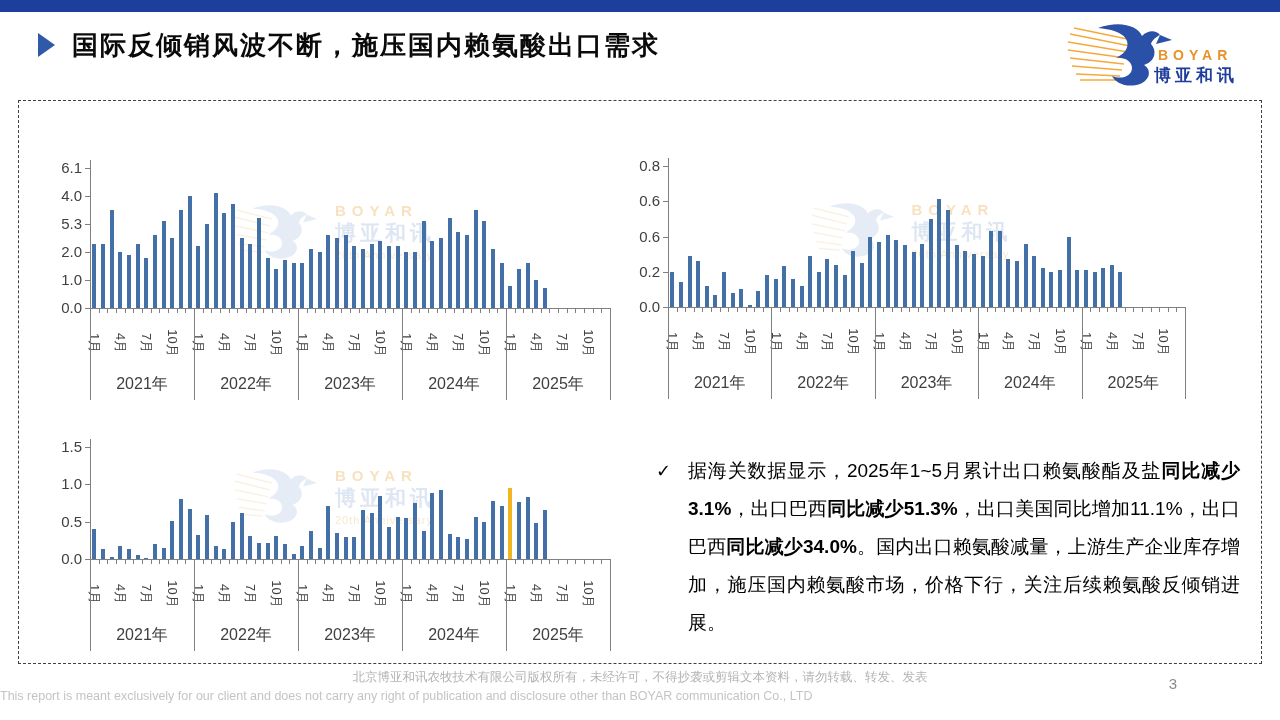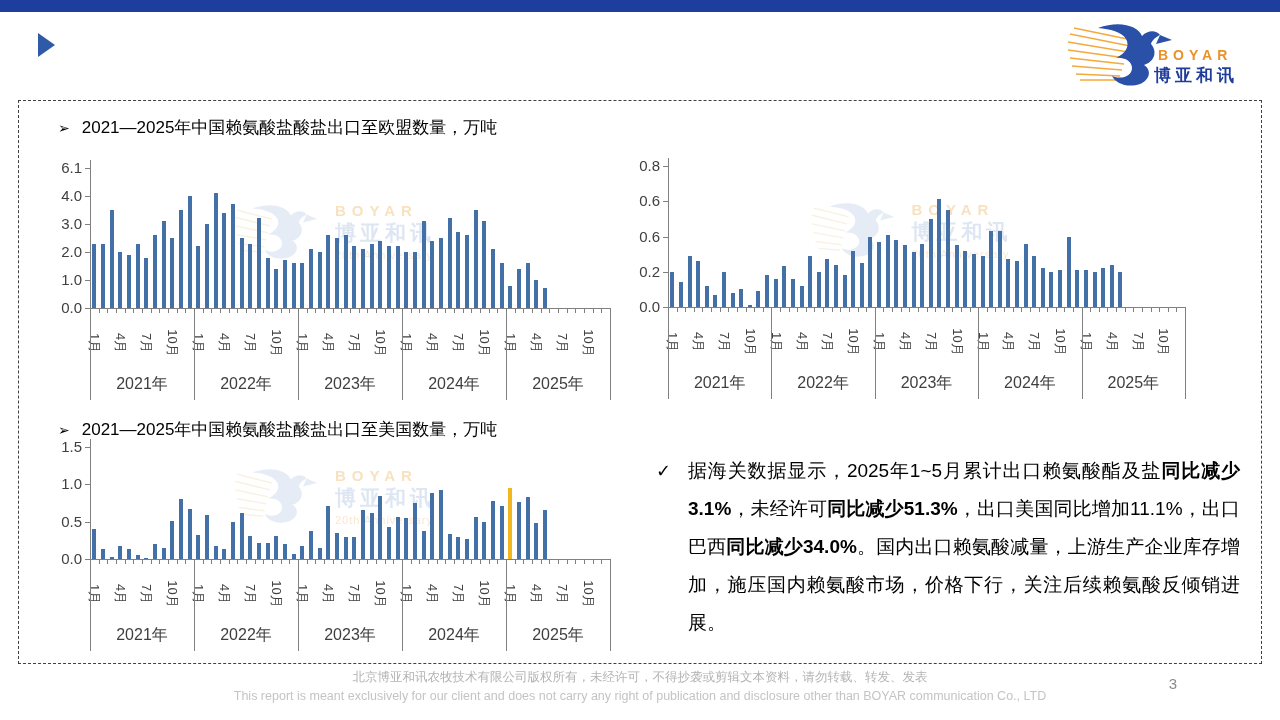--- a/index.html
+++ b/index.html
@@ -37,29 +37,30 @@
   .wm-cn{color:#AFC4E2;font-weight:bold;font-size:21px;letter-spacing:4px;white-space:nowrap;}
   .wm-ann{color:#EFC690;font-size:11px;letter-spacing:1px;white-space:nowrap;margin-top:2px;}
   
   .commentary{position:absolute;left:656px;top:452px;width:584px;font-size:19px;line-height:38px;
         color:#000;}
   .check{position:absolute;left:0;top:0;font-size:18px;}
   #commentary-text{margin:0;padding-left:32px;text-align:justify;}
   .b{font-weight:bold;}
   
   .footer1{position:absolute;left:0;top:669px;width:1280px;text-align:center;font-size:12.5px;color:#B3B3B3;}
-  .footer2{position:absolute;left:0;top:689px;width:1280px;text-align:center;font-size:12.5px;color:#C4C4C4;}
+  .footer2{position:absolute;left:0;top:689px;width:1280px;text-align:left;font-size:12.5px;color:#C4C4C4;}
   .pagenum{position:absolute;left:1158px;top:675px;width:30px;text-align:center;font-size:15px;color:#8a8a8a;}
 </style>
 </head>
 <body>
 
 <div class="page">
   <div class="topbar"></div>
   <div class="title-arrow"></div>
+  <h1 class="page-title">国际反倾销风波不断，施压国内赖氨酸出口需求</h1>
 
   <div class="logo">
     <svg width="180" height="70" viewBox="0 0 180 70">
       <g stroke="#F5A93B" stroke-width="1.4">
         <line x1="66" y1="20" x2="8" y2="8"></line>
         <line x1="64" y1="26" x2="4" y2="14"></line>
         <line x1="62" y1="32" x2="2" y2="22"></line>
         <line x1="60" y1="38" x2="2" y2="30"></line>
         <line x1="58" y1="44" x2="4" y2="38"></line>
         <line x1="56" y1="50" x2="6" y2="46"></line>
@@ -69,23 +70,20 @@
       <path d="M32 8 C54 0 72 6 76 16 C82 10 90 10 94 15 C90 17 86 20 85 24 C92 32 88 42 78 45 C86 50 84 60 74 64 C62 68 50 64 46 56 C56 60 66 56 66 48 C66 41 58 37 50 38 C60 33 64 26 60 19 C56 12 44 9 32 8 Z" fill="#2B50A8"></path>
       <path d="M94 15 L106 20 L90 24 Z" fill="#2B50A8"></path>
     </svg>
     <div class="logo-en">BOYAR</div>
     <div class="logo-cn">博亚和讯</div>
   </div>
 
   <div class="frame"></div>
 
   <section class="chart" id="chart-eu">
-    <div class="chart-title">
-      <span class="bullet">➢</span><span>2021—2025年中国赖氨酸盐酸盐出口至欧盟数量，万吨</span>
-    </div>
     <div class="plot-layer" style="position: absolute; left: 0px; top: 0px; width: 100%; height: 100%;">
         <div class="watermark" style="left: 205px; top: 86.8px; width: 240px;">
           <svg width="96" height="66" viewBox="0 0 110 70">
             <g stroke="#F2DCB4" stroke-width="1.6">
               <line x1="42" y1="20" x2="2" y2="10"></line>
               <line x1="40" y1="28" x2="0" y2="18"></line>
               <line x1="38" y1="36" x2="0" y2="28"></line>
               <line x1="36" y1="44" x2="2" y2="38"></line>
               <line x1="34" y1="52" x2="4" y2="48"></line>
               <line x1="32" y1="58" x2="8" y2="56"></line>
@@ -101,21 +99,21 @@
         </div>
         <div class="axisline" style="left: 60px; top: 48px; width: 1px; height: 148px;"></div>
         <div class="axisline" style="left: 60px; top: 196px; width: 520px; height: 1px;"></div>
         <div class="axisline" style="left: 55px; top: 196px; width: 5px; height: 1px;"></div>
         <div class="ylab" style="left: 8px; top: 187px; width: 44px;">0.0</div>
         <div class="axisline" style="left: 55px; top: 168px; width: 5px; height: 1px;"></div>
         <div class="ylab" style="left: 8px; top: 159px; width: 44px;">1.0</div>
         <div class="axisline" style="left: 55px; top: 140px; width: 5px; height: 1px;"></div>
         <div class="ylab" style="left: 8px; top: 131px; width: 44px;">2.0</div>
         <div class="axisline" style="left: 55px; top: 112px; width: 5px; height: 1px;"></div>
-        <div class="ylab" style="left: 8px; top: 103px; width: 44px;">3.0</div>
+        <div class="ylab" style="left: 8px; top: 103px; width: 44px;">5.3</div>
         <div class="axisline" style="left: 55px; top: 84px; width: 5px; height: 1px;"></div>
         <div class="ylab" style="left: 8px; top: 75px; width: 44px;">4.0</div>
         <div class="axisline" style="left: 55px; top: 56px; width: 5px; height: 1px;"></div>
         <div class="ylab" style="left: 8px; top: 47px; width: 44px;">6.1</div>
         <div class="bar" style="left: 62.3333px; top: 131.6px; width: 4px; height: 64.4px; background: rgb(68, 112, 168);"></div>
         <div class="bar" style="left: 71px; top: 131.6px; width: 4px; height: 64.4px; background: rgb(68, 112, 168);"></div>
         <div class="bar" style="left: 79.6667px; top: 98px; width: 4px; height: 98px; background: rgb(68, 112, 168);"></div>
         <div class="bar" style="left: 88.3333px; top: 140px; width: 4px; height: 56px; background: rgb(68, 112, 168);"></div>
         <div class="bar" style="left: 97px; top: 142.8px; width: 4px; height: 53.2px; background: rgb(68, 112, 168);"></div>
         <div class="bar" style="left: 105.667px; top: 131.6px; width: 4px; height: 64.4px; background: rgb(68, 112, 168);"></div>
@@ -436,23 +434,20 @@
         <div class="axisline" style="left: 555px; top: 195px; width: 1px; height: 92px;"></div>
         <div class="yearlab" style="left: 38px; top: 261px; width: 103.4px;">2021年</div>
         <div class="yearlab" style="left: 141.4px; top: 261px; width: 103.4px;">2022年</div>
         <div class="yearlab" style="left: 244.8px; top: 261px; width: 103.4px;">2023年</div>
         <div class="yearlab" style="left: 348.2px; top: 261px; width: 103.4px;">2024年</div>
         <div class="yearlab" style="left: 451.6px; top: 261px; width: 103.4px;">2025年</div>
       </div>
   </section>
 
   <section class="chart" id="chart-us">
-    <div class="chart-title">
-      <span class="bullet">➢</span><span>2021—2025年中国赖氨酸盐酸盐出口至美国数量，万吨</span>
-    </div>
     <div class="plot-layer" style="position: absolute; left: 0px; top: 0px; width: 100%; height: 100%;">
         <div class="watermark" style="left: 205px; top: 45.24px; width: 240px;">
           <svg width="96" height="66" viewBox="0 0 110 70">
             <g stroke="#F2DCB4" stroke-width="1.6">
               <line x1="42" y1="20" x2="2" y2="10"></line>
               <line x1="40" y1="28" x2="0" y2="18"></line>
               <line x1="38" y1="36" x2="0" y2="28"></line>
               <line x1="36" y1="44" x2="2" y2="38"></line>
               <line x1="34" y1="52" x2="4" y2="48"></line>
               <line x1="32" y1="58" x2="8" y2="56"></line>
@@ -619,19 +614,19 @@
         <div class="yearlab" style="left: 60px; top: 207px; width: 104px;">2021年</div>
         <div class="yearlab" style="left: 164px; top: 207px; width: 104px;">2022年</div>
         <div class="yearlab" style="left: 268px; top: 207px; width: 104px;">2023年</div>
         <div class="yearlab" style="left: 372px; top: 207px; width: 104px;">2024年</div>
         <div class="yearlab" style="left: 476px; top: 207px; width: 104px;">2025年</div>
       </div>
   </section>
 
   <aside class="commentary">
     <span class="check">✓</span>
-    <p id="commentary-text"><span>据海关数据显示，2025年1~5月累计出口赖氨酸酯及盐</span><span class="b">同比减少3.1%</span><span>，未经许可</span><span class="b">同比减少51.3%</span><span>，出口美国同比增加11.1%，出口巴西</span><span class="b">同比减少34.0%</span><span>。国内出口赖氨酸减量，上游生产企业库存增加，施压国内赖氨酸市场，价格下行，关注后续赖氨酸反倾销进展。</span></p>
+    <p id="commentary-text"><span>据海关数据显示，2025年1~5月累计出口赖氨酸酯及盐</span><span class="b">同比减少3.1%</span><span>，出口巴西</span><span class="b">同比减少51.3%</span><span>，出口美国同比增加11.1%，出口巴西</span><span class="b">同比减少34.0%</span><span>。国内出口赖氨酸减量，上游生产企业库存增加，施压国内赖氨酸市场，价格下行，关注后续赖氨酸反倾销进展。</span></p>
   </aside>
 
   <div class="footer1">北京博亚和讯农牧技术有限公司版权所有，未经许可，不得抄袭或剪辑文本资料，请勿转载、转发、发表</div>
   <div class="footer2">This report is meant exclusively for our client and does not carry any right of publication and disclosure other than BOYAR communication Co., LTD</div>
   <div class="pagenum">3</div>
 </div>
 
 </body></html>

